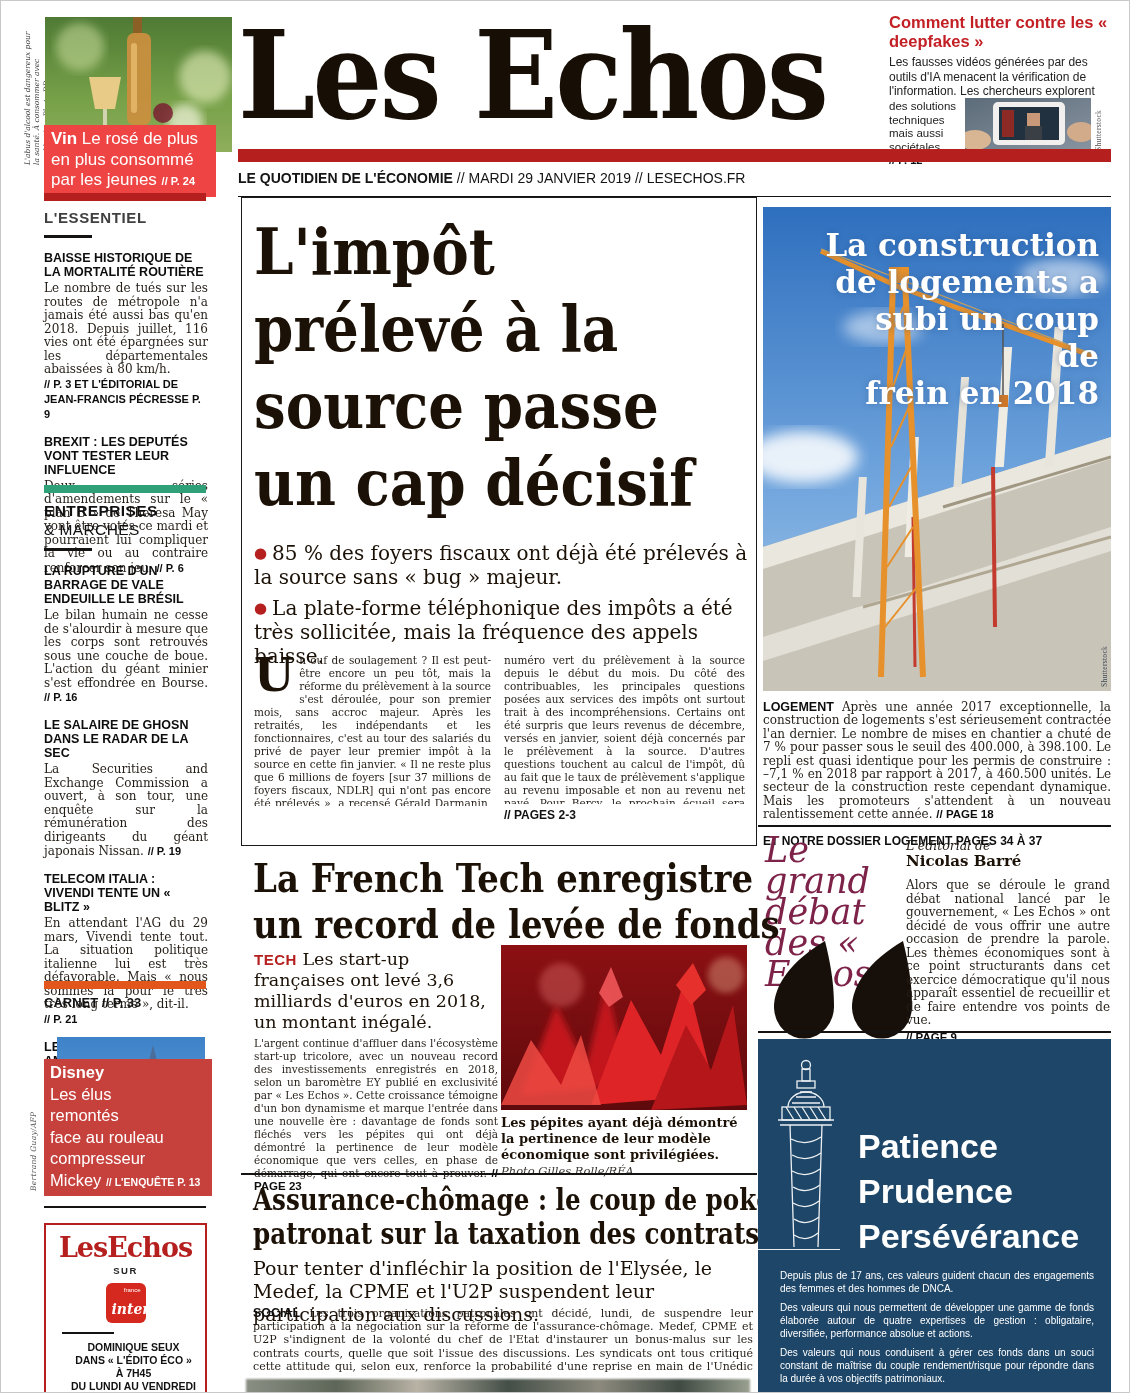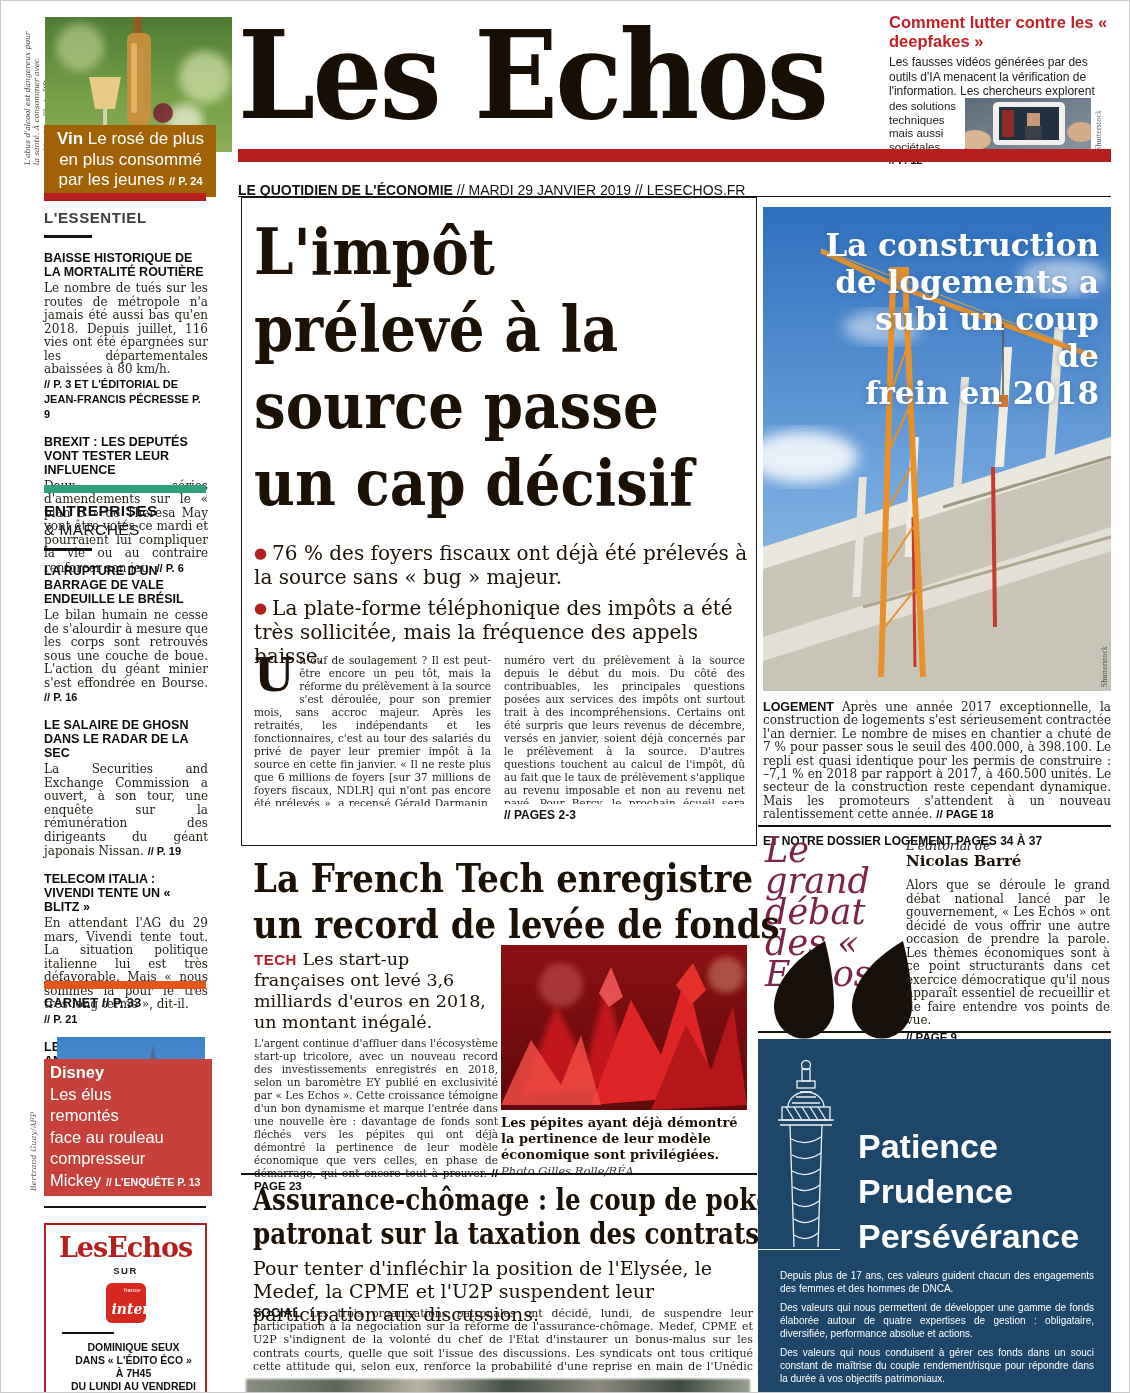--- a/index.html
+++ b/index.html
@@ -11,22 +11,22 @@
   .b{font-weight:bold;}
   .i{font-style:italic;}
   .just{text-align:justify;text-justify:inter-word;}
   .red{color:#b5201f;}
   .vert{writing-mode:vertical-rl;transform:rotate(180deg);}
   .rule{background:#151312;}
 
   
   .health-note{left:22px;top:24px;height:140px;font-size:7.5px;line-height:1.25;color:#444;}
   .wine-photo{left:44px;top:16px;width:187px;height:135px;overflow:hidden;}
-  .wine-label{left:43px;top:124px;width:172px;background:#a16207;color:#fff;
-              font-size:17px;line-height:20.5px;padding:4px 6px 5px 7px;box-sizing:border-box;text-align:center;}
+  .wine-label{left:43px;top:124px;width:172px;background:#ef4444;color:#fff;
+              font-size:17px;line-height:20.5px;padding:4px 6px 5px 7px;box-sizing:border-box;}
   .wine-label .pg{font-size:11px;font-weight:bold;}
   .bar{height:8px;}
   .side-block{width:164px;}
   .sec-head{font-size:15px;letter-spacing:.6px;color:#404040;}
   .sec-head2{font-size:15.5px;letter-spacing:.4px;line-height:19px;color:#111;}
   .sec-rule{width:48px;height:3px;background:#151312;margin:9px 0 13px 0;}
   .side-title{font-size:12.5px;line-height:14px;color:#0d0d0d;margin-bottom:3px;}
   .side-body{font-size:12px;line-height:13.5px;color:#241d16;}
   .side-page{font-size:11px;line-height:15px;color:#0d0d0d;}
   .side-item{margin-bottom:13px;}
@@ -47,21 +47,21 @@
 
   
   .masthead{left:237px;top:0px;width:700px;height:150px;font-size:122px;line-height:148px;
             letter-spacing:-3px;color:#170f06;transform:scaleX(.9);transform-origin:left top;white-space:nowrap;}
   .df-title{left:888px;top:12px;width:232px;font-size:16.5px;line-height:19px;color:#c32026;}
   .df-body{left:888px;top:54px;width:226px;font-size:12px;line-height:14.6px;color:#222;}
   .df-narrow{left:888px;top:99px;width:74px;font-size:11.5px;line-height:13.6px;color:#222;}
   .df-page{font-size:11px;color:#111;}
   .df-img{left:964px;top:97px;width:126px;height:51px;overflow:hidden;}
   .main-redbar{left:237px;top:148px;width:873px;height:13px;background:#b5201f;}
-  .dateline{left:237px;top:169px;width:873px;font-size:14px;color:#141414;margin-top:12px;}
+  .dateline{left:237px;top:169px;width:873px;font-size:14px;color:#141414;}
   .top-rule{left:237px;top:195px;width:873px;height:1px;}
 
   
   .main-box{left:240px;top:196px;width:516px;height:649px;border:1px solid #1a1a1a;box-sizing:border-box;}
   .main-headline{left:253px;top:212px;width:560px;transform:scaleX(.88);transform-origin:left top;}
   .main-headline div{font-size:64px;line-height:77px;font-weight:bold;color:#1b1106;
                      font-family:"DejaVu Serif","Liberation Serif",serif;white-space:nowrap;}
   .bullets{left:253px;top:540px;width:496px;}
   .bullet-row{font-size:20px;line-height:24px;color:#1b1106;margin-bottom:7px;}
   .dot{color:#b5201f;font-size:15px;margin-right:5px;vertical-align:2px;}
@@ -288,21 +288,21 @@
   <div class="abs rule top-rule"></div>
 
   <div class="abs main-box"></div>
   <div class="abs main-headline">
     <div>L'impôt</div>
     <div>prélevé à la</div>
     <div>source passe</div>
     <div>un cap décisif</div>
   </div>
   <div class="abs serif bullets">
-    <div class="bullet-row"><span class="dot">●</span><span>76 % des foyers fiscaux ont déjà été prélevés à la source sans « bug » majeur.</span></div>
+    <div class="bullet-row"><span class="dot">●</span><span>85 % des foyers fiscaux ont déjà été prélevés à la source sans « bug » majeur.</span></div>
     <div class="bullet-row"><span class="dot">●</span><span>La plate-forme téléphonique des impôts a été très sollicitée, mais la fréquence des appels baisse.</span></div>
   </div>
   <div class="abs serif just bodycol col1">
     <span class="dropcap serif">U</span><span>n ouf de soulagement ? Il est peut-être encore un peu tôt, mais la réforme du prélèvement à la source s'est déroulée, pour son premier mois, sans accroc majeur. Après les retraités, les indépendants et les fonctionnaires, c'est au tour des salariés du privé de payer leur premier impôt à la source en cette fin janvier. « Il ne reste plus que 6 millions de foyers [sur 37 millions de foyers fiscaux, NDLR] qui n'ont pas encore été prélevés », a recensé Gérald Darmanin, ministre de l'Action et des Comptes publics, lundi. Le ministre s'est félicité d'une forte baisse du nombre d'appels sur le</span>
   </div>
   <div class="abs serif just bodycol col2">numéro vert du prélèvement à la source depuis le début du mois. Du côté des contribuables, les principales questions posées aux services des impôts ont surtout trait à des incompréhensions. Certains ont été surpris que leurs revenus de décembre, versés en janvier, soient déjà concernés par le prélèvement à la source. D'autres questions touchent au calcul de l'impôt, dû au fait que le taux de prélèvement s'applique au revenu imposable et non au revenu net payé. Pour Bercy, le prochain écueil sera celui de la déclaration de revenus au printemps.</div>
   <div class="abs sans b pages-ref">// PAGES 2-3</div>
 
   <div class="abs constr-img">
     <svg width="348" height="484" viewBox="0 0 348 484">

